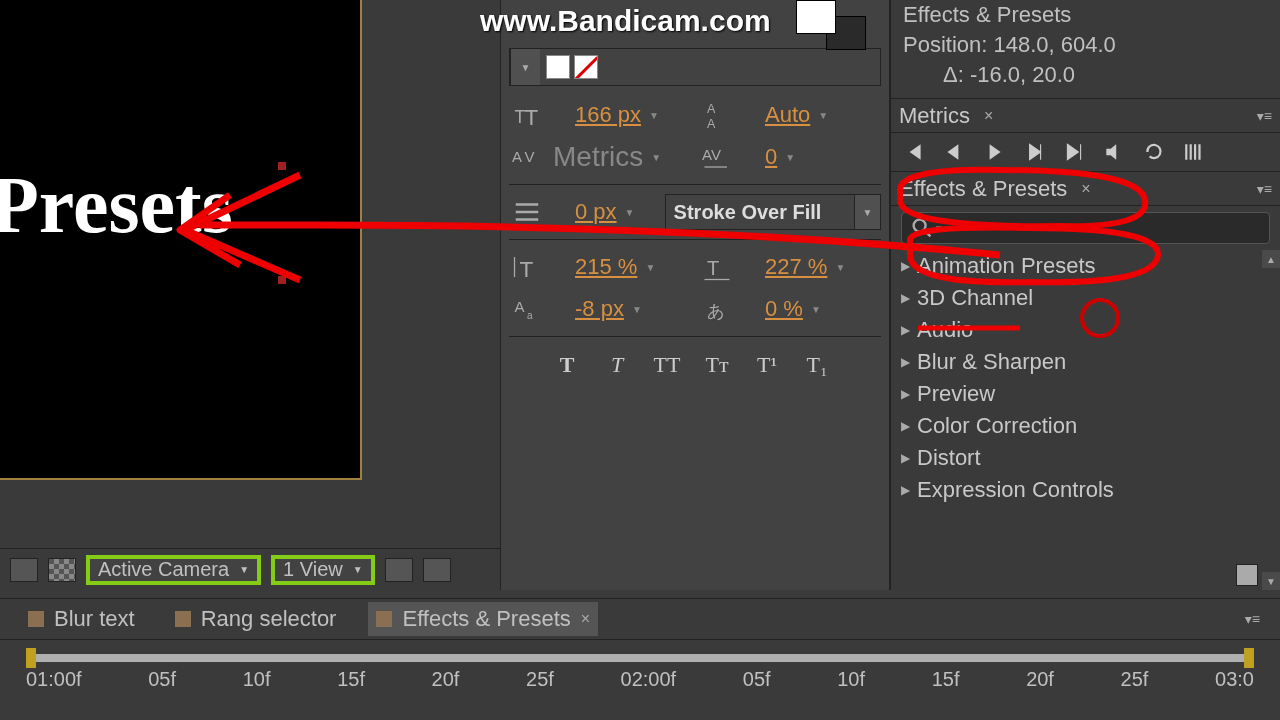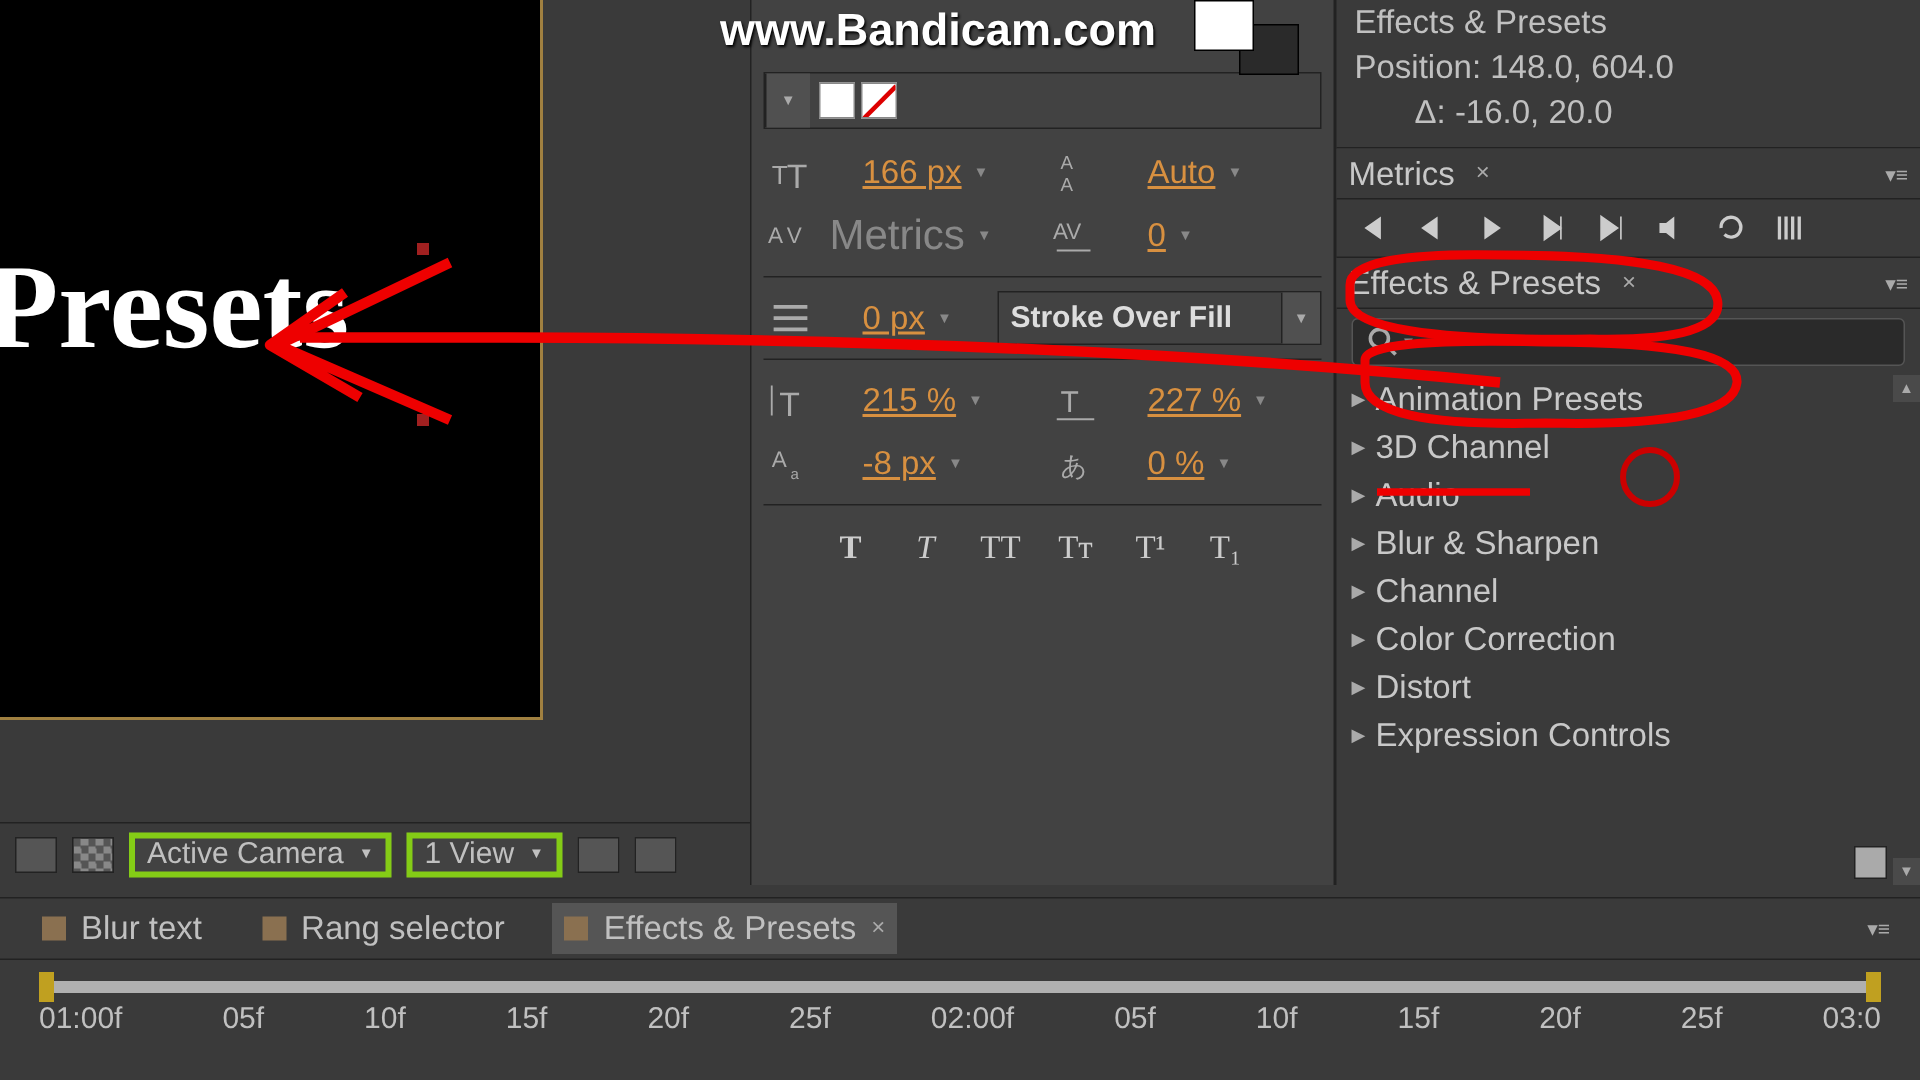--- a/index.html
+++ b/index.html
@@ -339,21 +339,21 @@
       <div class="tree-item">
           <span class="tree-arrow"></span>
           <span>Audio</span>
         </div>
       <div class="tree-item">
           <span class="tree-arrow"></span>
           <span>Blur &amp; Sharpen</span>
         </div>
       <div class="tree-item">
           <span class="tree-arrow"></span>
-          <span>Channel</span>
+          <span>Preview</span>
         </div>
       <div class="tree-item">
           <span class="tree-arrow"></span>
           <span>Color Correction</span>
         </div>
       <div class="tree-item">
           <span class="tree-arrow"></span>
           <span>Distort</span>
         </div>
       <div class="tree-item">

